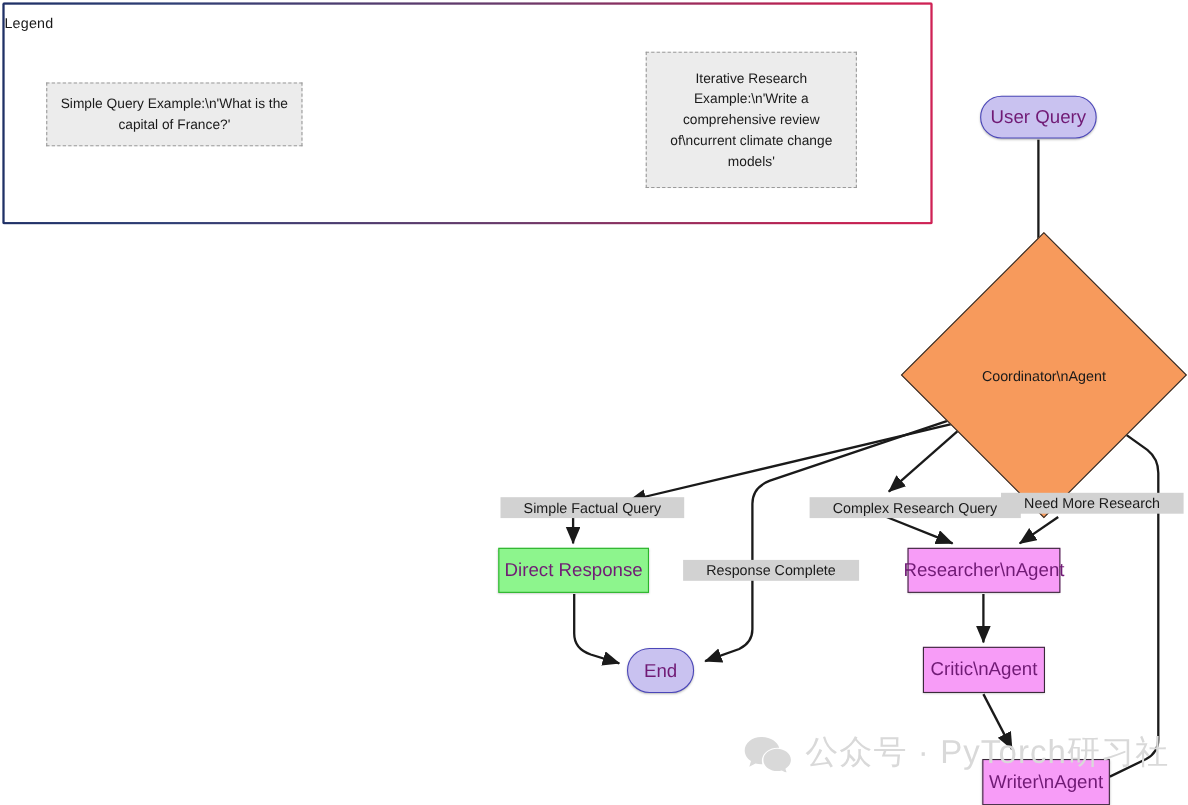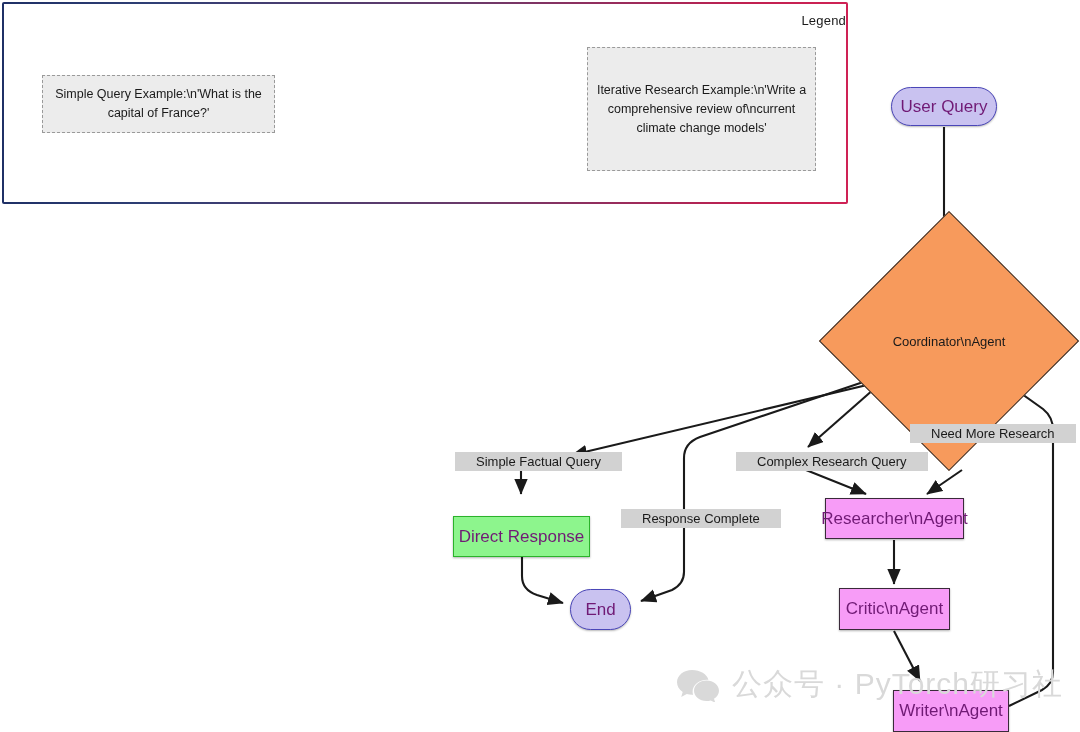--- a/index.html
+++ b/index.html
@@ -12,50 +12,50 @@
 
   
   .legend{
     position:absolute;left:2px;top:2px;width:846px;height:202px;
     box-sizing:border-box;background:#ffffff;
     border:2px solid transparent;border-radius:2px;
     background-image:linear-gradient(#fff,#fff),linear-gradient(90deg,#1f3066 0%,#2f3f75 18%,#6a3a6a 55%,#c02050 88%,#cf2255 100%);
     background-origin:border-box;background-clip:padding-box,border-box;
   }
   .legend-title{
-    position:absolute;left:0;right:0;top:9px;text-align:right;
+    position:absolute;left:0;right:0;top:9px;text-align:left;
     font-size:13px;color:#1a1a1a;letter-spacing:.2px;
   }
   .legend-box{
     position:absolute;box-sizing:border-box;
     background:#ececec;border:1px dashed #9a9a9a;
     display:flex;align-items:center;justify-content:center;text-align:center;
     font-size:12.5px;line-height:19px;color:#1a1a1a;padding:4px 8px;
   }
   #lg1{left:38px;top:71px;width:233px;height:58px;}
   #lg2{left:311px;top:48px;width:229px;height:110px;}
-  #lg3{left:583px;top:43px;width:229px;height:124px;}
+  #lg3{left:583px;top:43px;width:192px;height:124px;}
 
   
   .node{
     position:absolute;box-sizing:border-box;
     display:flex;align-items:center;justify-content:center;text-align:center;
     font-size:17px;color:#701a75;white-space:nowrap;
   }
   .stadium{
     background:#c9c2f0;border:1.6px solid #4a46b8;border-radius:26px;
     box-shadow:0 1px 2px rgba(0,0,0,.28);
   }
   .rect{box-shadow:0 1px 2px rgba(0,0,0,.3);}
   .green{background:#8df58d;border:1.6px solid #2bb22b;}
   .pink{background:#f79cf7;border:1.6px solid #3a2a3a;}
 
   #n-user{left:891px;top:87px;width:106px;height:39px;}
   #n-end{left:570px;top:589px;width:61px;height:41px;border-radius:22px;}
-  #n-direct{left:453px;top:498px;width:137px;height:41px;margin-top:18px;}
+  #n-direct{left:453px;top:498px;width:137px;height:41px;}
   #n-research{left:825px;top:498px;width:139px;height:41px;}
   #n-critic{left:839px;top:588px;width:111px;height:42px;}
   #n-writer{left:893px;top:690px;width:116px;height:42px;}
 
   
   #n-coord{
     position:absolute;left:857px;top:249px;width:184px;height:184px;
   }
   #n-coord .dshape{
     position:absolute;inset:0;background:#f79a5c;border:1.6px solid #2b2b2b;
@@ -66,21 +66,21 @@
     font-size:13px;color:#1a1a1a;white-space:nowrap;
   }
 
   
   .elabel{
     position:absolute;background:#d2d2d2;color:#1a1a1a;
     font-size:13px;line-height:17px;padding:1px 21px;white-space:nowrap;
   }
   #el-simple{left:455px;top:452px;}
   #el-complex{left:736px;top:452px;}
-  #el-need{left:910px;top:424px;}
+  #el-need{left:910px;top:448px;}
   #el-resp{left:621px;top:509px;}
 
   
   .watermark{
     position:absolute;left:676px;top:664px;display:flex;align-items:center;gap:12px;
     color:#d9d9d9;font-size:30px;font-family:Liberation Sans, sans-serif;
     pointer-events:none;user-select:none;white-space:nowrap;
   }
   .watermark .wm-text{letter-spacing:1px;}
 </style>

